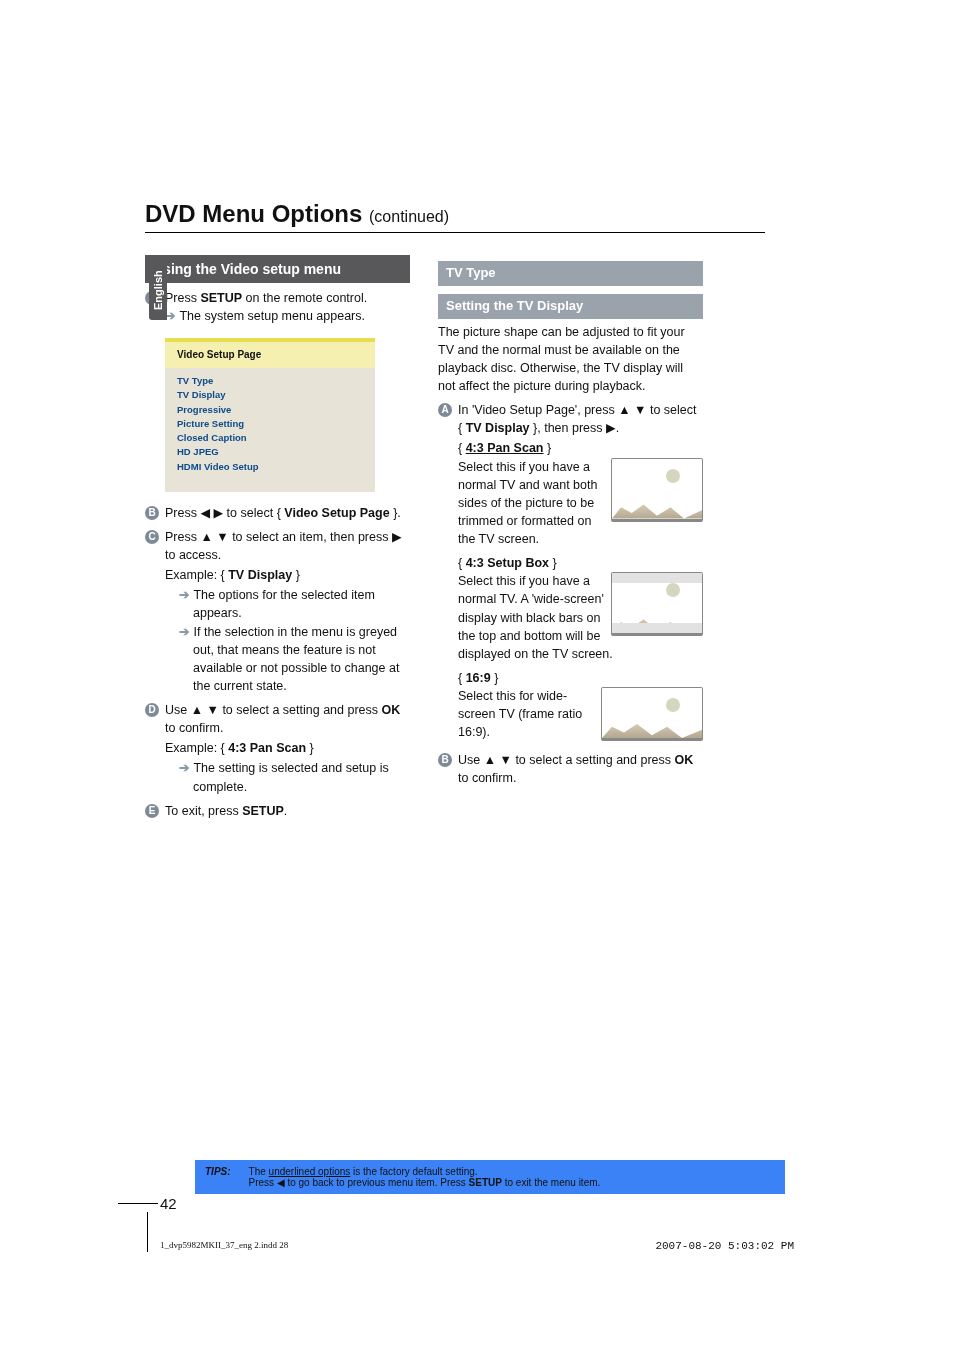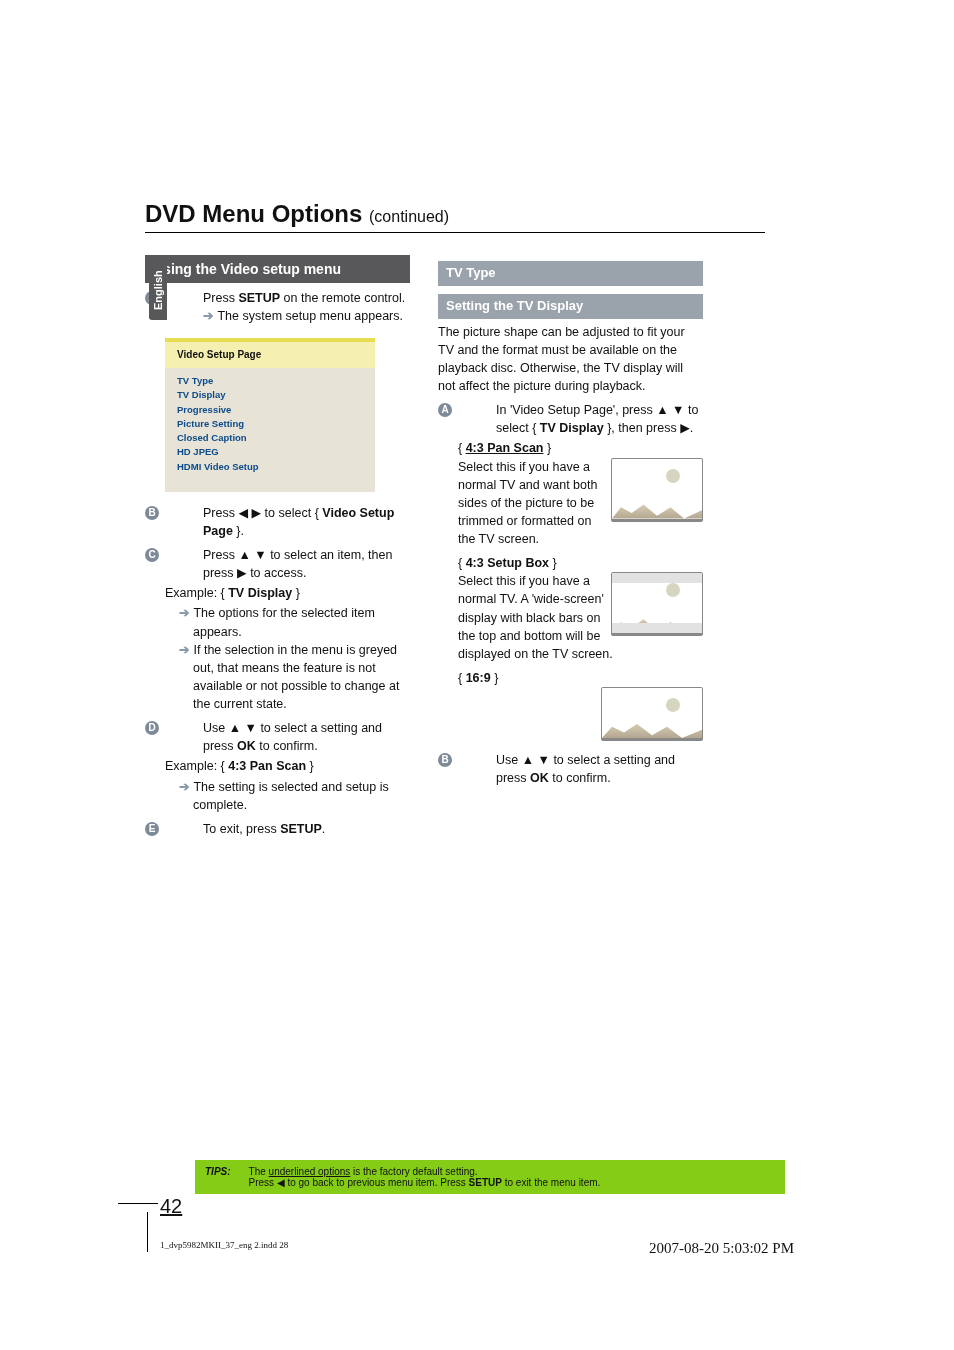--- a/index.html
+++ b/index.html
@@ -72,21 +72,20 @@
     background: #9aa3ab;
     color: #fff;
     font-weight: bold;
     padding: 3px 8px;
     font-size: 13px;
     margin: 8px 0 4px 0;
   }
   .step {
     display: flex;
     margin: 6px 0 2px 0;
-    gap: 38px;
   }
   .step-body {
     flex: 1;
   }
   .bullet-num {
     width: 14px;
     height: 14px;
     border-radius: 50%;
     background: #7e8a97;
     color: #fff;
@@ -182,52 +181,51 @@
   .indent2 { margin-left: 34px; }
   b { font-weight: bold; }
   .tri {
     font-family: Arial, sans-serif;
   }
   .tips-box {
     position: absolute;
     left: 195px;
     top: 1160px;
     width: 570px;
-    background: #84cc16;
+    background: #3b82f6;
     padding: 6px 10px;
     font-size: 10px;
     font-style: italic;
     display: flex;
     gap: 18px;
   }
   .tips-label {
     font-weight: bold;
   }
   .tips-body { font-style: normal; flex: 1; }
   .tips-under { text-decoration: underline; }
   .page-num {
     position: absolute;
     left: 160px;
     top: 1195px;
-    font-size: 20px;
-    text-decoration: underline;
+    font-size: 15px;
   }
   .footer-left {
     position: absolute;
     left: 160px;
     top: 1240px;
     font-size: 9px;
     font-family: "Times New Roman", serif;
   }
   .footer-right {
     position: absolute;
     right: 160px;
     top: 1240px;
-    font-size: 15px;
-    font-family: Liberation Serif, serif;
+    font-size: 11px;
+    font-family: Liberation Mono, monospace;
   }
   .crop-line {
     position: absolute;
     left: 118px;
     top: 1203px;
     width: 40px;
     border-top: 1px solid #000;
   }
   .crop-line-v {
     position: absolute;
@@ -303,21 +301,21 @@
           <div class="step-body">
             <span>To exit, press </span><b>SETUP</b><span>.</span>
           </div>
         </div>
       </div>
 
       <div class="col">
         <div class="sub-bar">TV Type</div>
 
         <div class="sub-bar">Setting the TV Display</div>
-        <div>The picture shape can be adjusted to fit your TV and the format must be available on the playback disc. Otherwise, the TV display will not affect the picture during playback.</div>
+        <div>The picture shape can be adjusted to fit your TV and the normal must be available on the playback disc. Otherwise, the TV display will not affect the picture during playback.</div>
 
         <div class="step">
           <div class="bullet-num">A</div>
           <div class="step-body">
             <span>In 'Video Setup Page', press </span><span class="tri">▲ ▼</span><span> to select { </span><b>TV Display</b><span> }, then press </span><span class="tri">▶</span><span>.</span>
           </div>
         </div>
 
         <div class="indent">
           <div>{ <span class="opt-title under">4:3 Pan Scan</span> }</div>
@@ -332,20 +330,21 @@
               <div class="sun"></div>
               <div class="bottombar"></div>
             </div>
           <div>Select this if you have a normal TV.  A  'wide-screen' display with black bars on the top and bottom will be displayed on the TV screen.</div>
           <div class="clear"></div>
 
           <div style="margin-top:6px;">{ <span class="opt-title">16:9</span> }</div>
           <div class="tv-illus wide">
               <div class="sun"></div>
             </div>
+          <div>Select this for wide-screen TV (frame ratio 16:9).</div>
           <div class="clear"></div>
         </div>
 
         <div class="step">
           <div class="bullet-num">B</div>
           <div class="step-body">
             <span>Use </span><span class="tri">▲ ▼</span><span> to select a setting and press </span><b>OK</b><span> to confirm.</span>
           </div>
         </div>
       </div>

